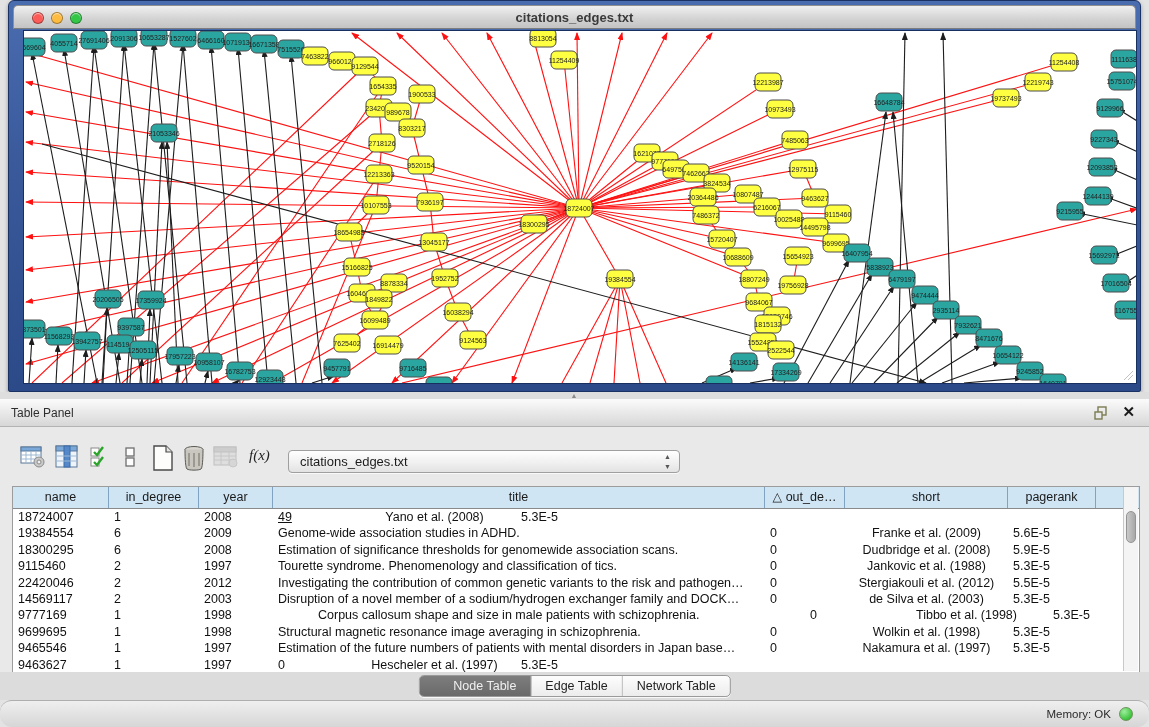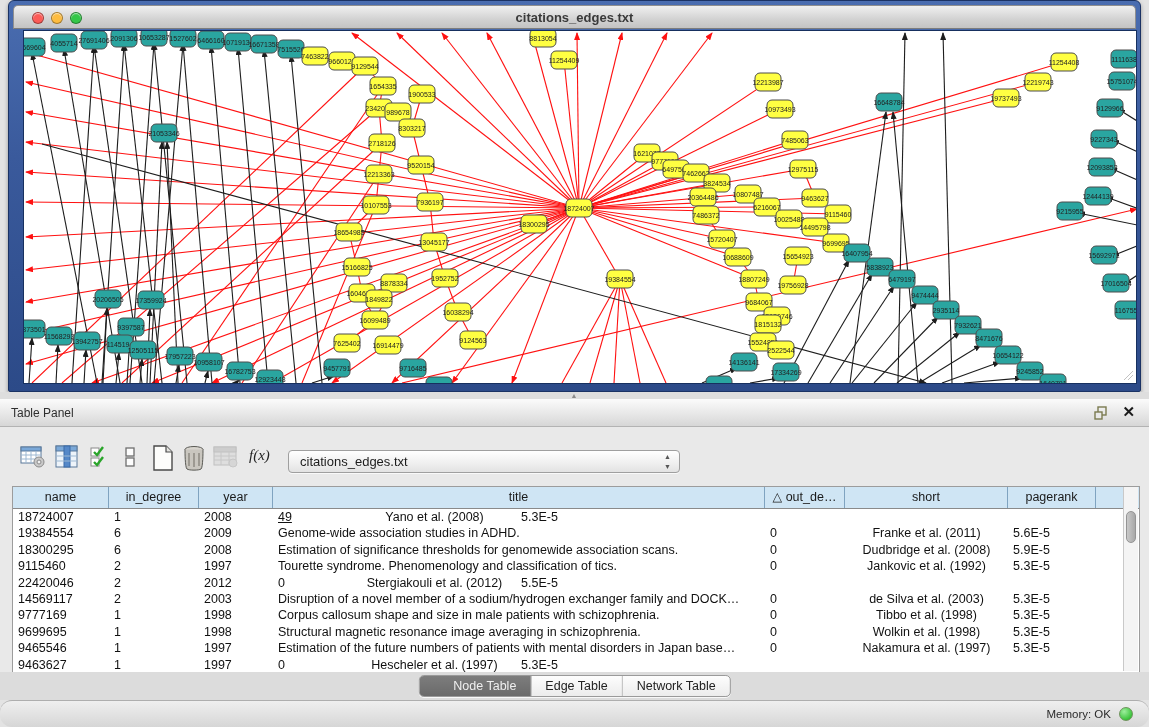--- a/index.html
+++ b/index.html
@@ -781,63 +781,64 @@
           <div class="td" style="width: 80px; text-decoration: underline;">49</div>
           <div class="td center" style="width: 163px;">Yano et al. (2008)</div>
           <div class="td" style="width: 88px;">5.3E-5</div>
         </div>
         <div class="trow">
           <div class="td" style="width: 96px;">19384554</div>
           <div class="td" style="width: 90px;">6</div>
           <div class="td" style="width: 74px;">2009</div>
           <div class="td" style="width: 492px;">Genome-wide association studies in ADHD.</div>
           <div class="td" style="width: 80px;">0</div>
-          <div class="td center" style="width: 163px;">Franke et al. (2011)</div>
+          <div class="td center" style="width: 163px;">Franke et al. (2009)</div>
           <div class="td" style="width: 88px;">5.6E-5</div>
         </div>
         <div class="trow">
           <div class="td" style="width: 96px;">18300295</div>
           <div class="td" style="width: 90px;">6</div>
           <div class="td" style="width: 74px;">2008</div>
           <div class="td" style="width: 492px;">Estimation of significance thresholds for genomewide association scans.</div>
           <div class="td" style="width: 80px;">0</div>
           <div class="td center" style="width: 163px;">Dudbridge et al. (2008)</div>
           <div class="td" style="width: 88px;">5.9E-5</div>
         </div>
         <div class="trow">
           <div class="td" style="width: 96px;">9115460</div>
           <div class="td" style="width: 90px;">2</div>
           <div class="td" style="width: 74px;">1997</div>
           <div class="td" style="width: 492px;">Tourette syndrome. Phenomenology and classification of tics.</div>
           <div class="td" style="width: 80px;">0</div>
-          <div class="td center" style="width: 163px;">Jankovic et al. (1992)</div>
+          <div class="td center" style="width: 163px;">Jankovic et al. (1988)</div>
           <div class="td" style="width: 88px;">5.3E-5</div>
         </div>
         <div class="trow">
           <div class="td" style="width: 96px;">22420046</div>
           <div class="td" style="width: 90px;">2</div>
           <div class="td" style="width: 74px;">2012</div>
+          <div class="td" style="width: 492px;">Investigating the contribution of common genetic variants to the risk and pathogen…</div>
           <div class="td" style="width: 80px;">0</div>
           <div class="td center" style="width: 163px;">Stergiakouli et al. (2012)</div>
           <div class="td" style="width: 88px;">5.5E-5</div>
         </div>
         <div class="trow">
           <div class="td" style="width: 96px;">14569117</div>
           <div class="td" style="width: 90px;">2</div>
           <div class="td" style="width: 74px;">2003</div>
           <div class="td" style="width: 492px;">Disruption of a novel member of a sodium/hydrogen exchanger family and DOCK…</div>
           <div class="td" style="width: 80px;">0</div>
           <div class="td center" style="width: 163px;">de Silva et al. (2003)</div>
           <div class="td" style="width: 88px;">5.3E-5</div>
         </div>
         <div class="trow">
           <div class="td" style="width: 96px;">9777169</div>
           <div class="td" style="width: 90px;">1</div>
           <div class="td" style="width: 74px;">1998</div>
-          <div class="td" style="width: 492px;">Corpus callosum shape and size in male patients with schizophrenia.</div>
+          <div class="td" style="width: 492px; margin-left: 40px;">Corpus callosum shape and size in male patients with schizophrenia.</div>
           <div class="td" style="width: 80px;">0</div>
           <div class="td center" style="width: 163px;">Tibbo et al. (1998)</div>
           <div class="td" style="width: 88px;">5.3E-5</div>
         </div>
         <div class="trow">
           <div class="td" style="width: 96px;">9699695</div>
           <div class="td" style="width: 90px;">1</div>
           <div class="td" style="width: 74px;">1998</div>
           <div class="td" style="width: 492px;">Structural magnetic resonance image averaging in schizophrenia.</div>
           <div class="td" style="width: 80px;">0</div>

